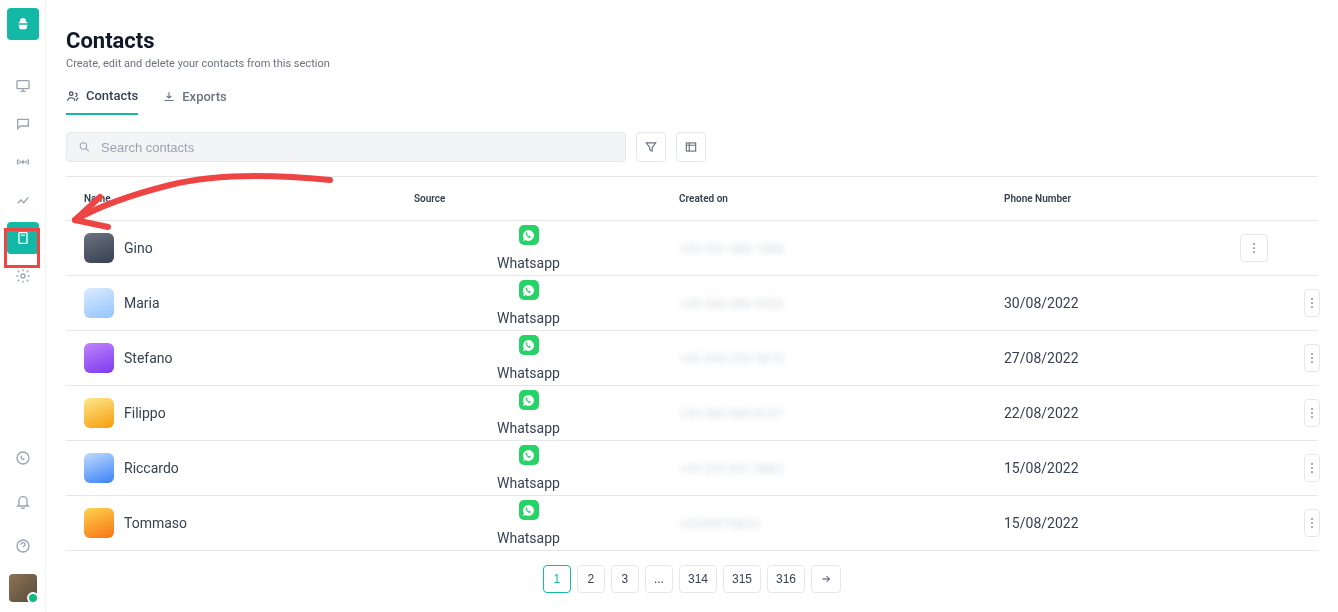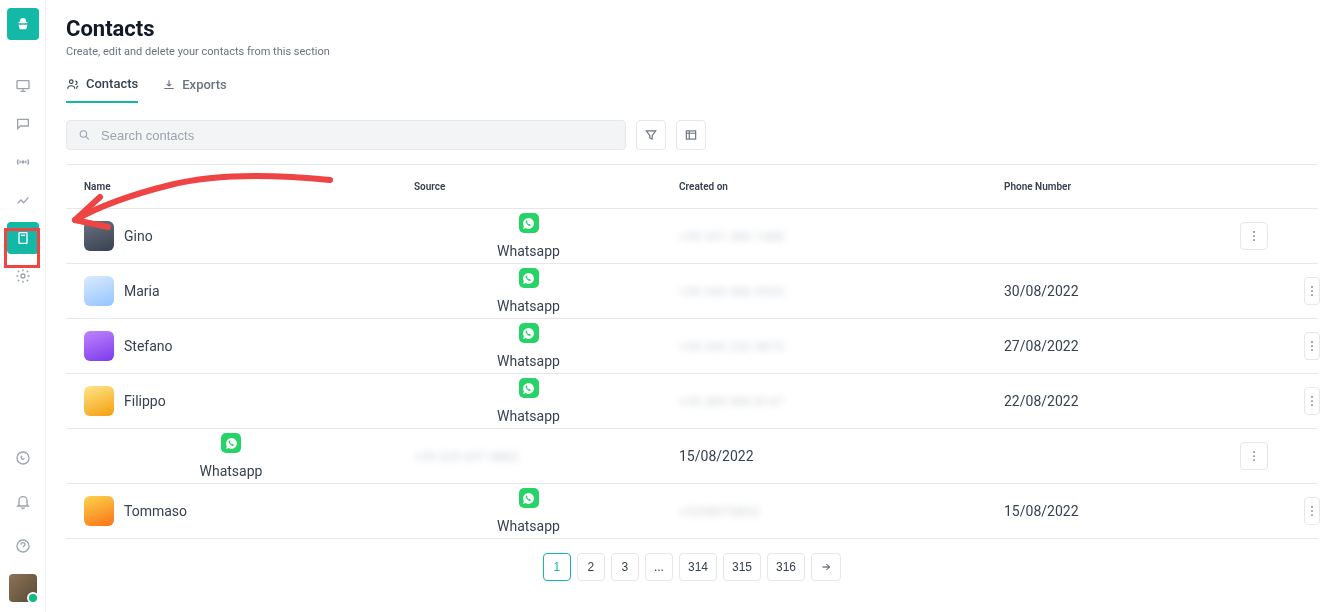--- a/index.html
+++ b/index.html
@@ -10,21 +10,21 @@
 .logo svg { width: 18px; height: 18px; fill: #fff; }
 .nav-icon { width: 32px; height: 32px; display: flex; align-items: center; justify-content: center; cursor: pointer; color: #9ca3af; border-radius: 4px; margin-bottom: 6px; }
 .nav-icon.active { background: #14b8a6; color: #fff; }
 .nav-icon svg { width: 16px; height: 16px; }
 .sidebar-bottom { margin-top: auto; margin-bottom: 10px; display: flex; flex-direction: column; align-items: center; gap: 6px; }
 .avatar-small { width: 28px; height: 28px; border-radius: 4px; background: linear-gradient(135deg, #8b7355, #5a4a3a); position: relative; }
 .avatar-small::after { content: ''; position: absolute; bottom: -2px; right: -2px; width: 8px; height: 8px; background: #10b981; border: 2px solid #fff; border-radius: 50%; }
 
 .highlight-box { position: absolute; left: 4px; top: 228px; width: 36px; height: 40px; border: 3px solid #ef4444; z-index: 20; pointer-events: none; }
 
-.main { margin-left: 46px; padding: 16px 20px 0 20px; height: 461px; }
+.main { margin-left: 46px; padding: 28px 20px 0 20px; height: 461px; }
 .page-title { font-size: 22px; font-weight: 700; color: #111827; margin-bottom: 4px; }
 .page-subtitle { font-size: 11px; color: #6b7280; margin-bottom: 18px; }
 
 .tabs { display: flex; gap: 24px; border-bottom: 1px solid transparent; margin-bottom: 16px; }
 .tab { display: flex; align-items: center; gap: 6px; padding-bottom: 10px; cursor: pointer; color: #6b7280; font-size: 13px; font-weight: 500; }
 .tab.active { color: #374151; border-bottom: 2px solid #14b8a6; }
 .tab svg { width: 14px; height: 14px; }
 
 .toolbar { display: flex; gap: 10px; margin-bottom: 14px; align-items: center; }
 .search-wrap { flex: 0 0 560px; position: relative; }
@@ -281,20 +281,24 @@
             <svg viewBox="0 0 24 24" fill="currentColor">
               <circle cx="12" cy="5" r="1.5"></circle>
               <circle cx="12" cy="12" r="1.5"></circle>
               <circle cx="12" cy="19" r="1.5"></circle>
             </svg>
           </button>
         </div>
     </div>
 
     <div class="table-row">
+      <div class="name-cell">
+          <div class="row-avatar av5"></div>
+          <span>Riccardo</span>
+        </div>
       <div class="source-cell">
           <div class="wa-icon">
             <svg viewBox="0 0 24 24">
               <path d="M12 2a10 10 0 00-8.5 15.3L2 22l4.8-1.5A10 10 0 1012 2zm4.4 13.5c-.2.5-1.1 1-1.6 1-.4 0-.9.2-3-1-2.5-1.3-4-4-4.1-4.2-.1-.2-1-1.3-1-2.4s.6-1.7.8-2c.2-.2.5-.3.7-.3h.5c.2 0 .4 0 .6.5l.8 2c0 .2 0 .3-.1.4l-.4.5c-.1.2-.3.3-.1.6.2.3.8 1.3 1.7 2 .9.9 1.8 1.1 2 .1.3-.1.4-.1.6 0l1.4.7c.2.1.3.2.4.4 0 .1 0 .9-.2 1.4z"></path>
             </svg>
           </div>
           <span>Whatsapp</span>
         </div>
       <div class="phone-cell">+39 329 697 0882</div>
       <div>15/08/2022</div>

